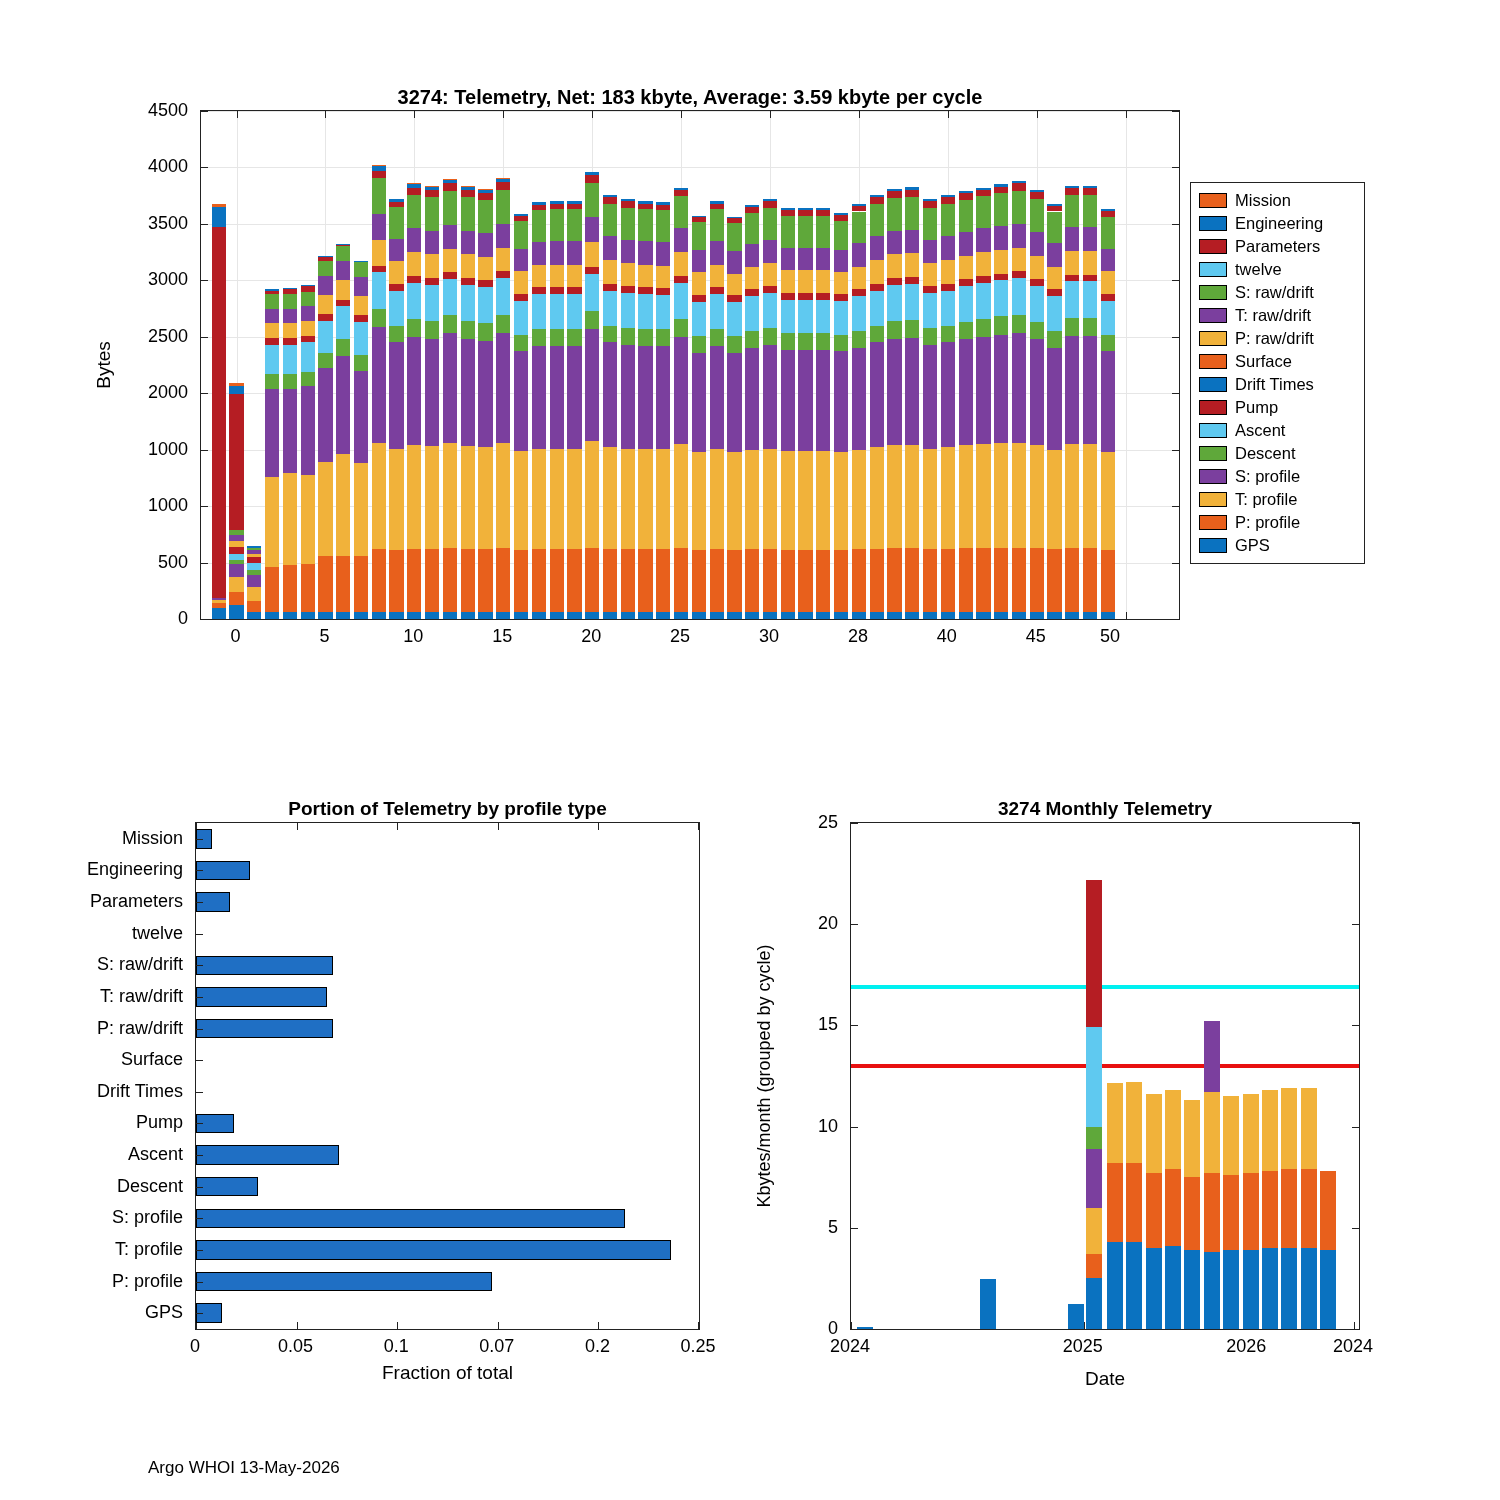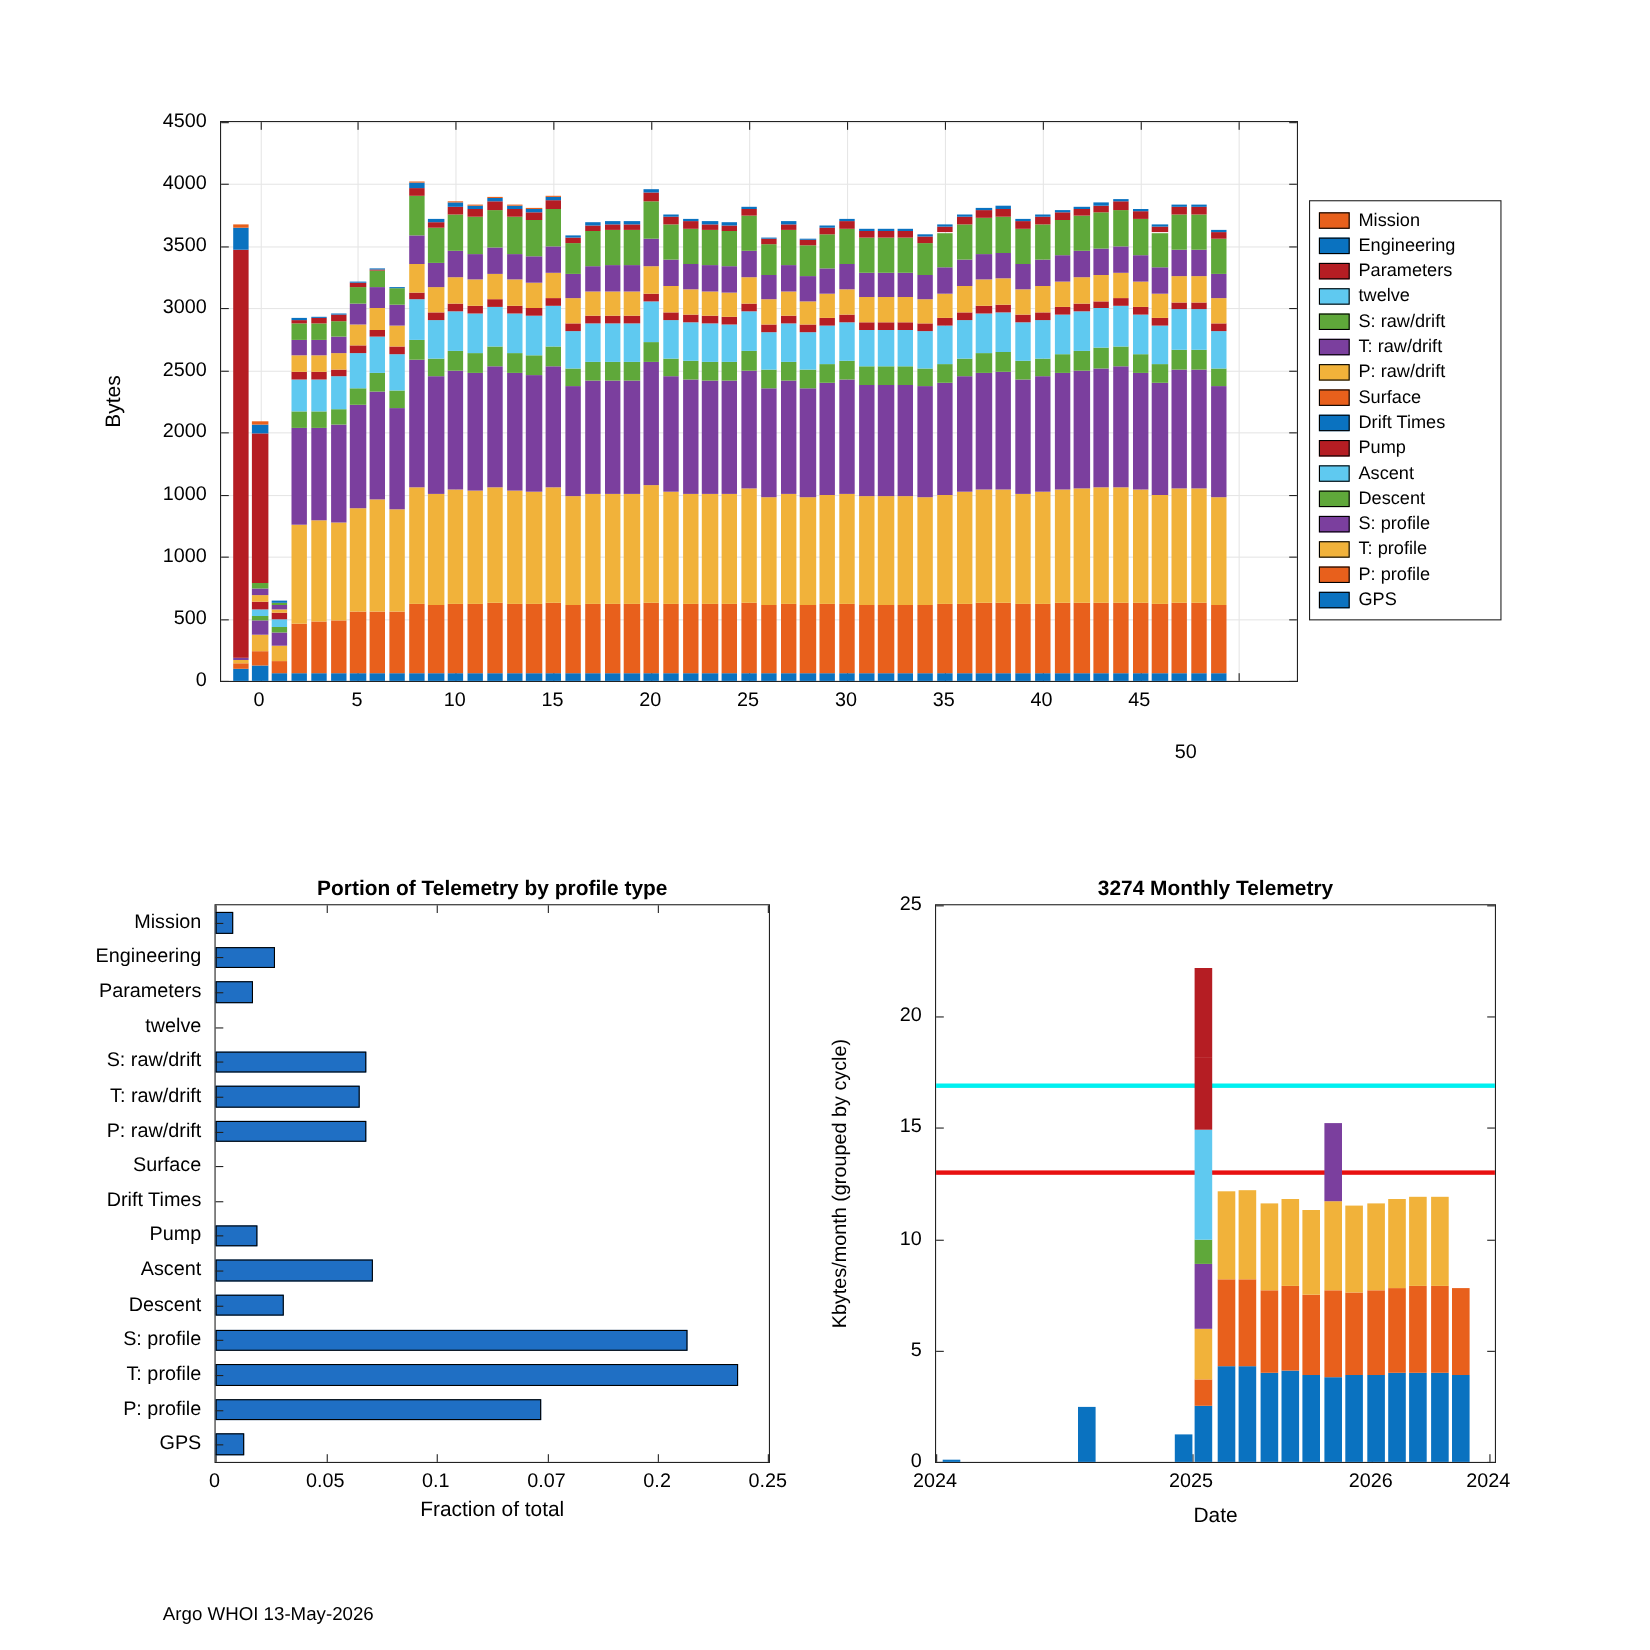--- a/index.html
+++ b/index.html
@@ -45,20 +45,21 @@
   .hline{position:absolute;left:0;width:100%;height:4px;}
   #br-xlabel{position:absolute;left:850px;top:1368px;width:510px;text-align:center;font-size:19px;color:#000;}
   #br-ylabel{position:absolute;left:764px;top:1076px;font-size:18px;color:#000;transform:translate(-50%,-50%) rotate(-90deg);white-space:nowrap;}
 
   #footer{position:absolute;left:148px;top:1458px;font-size:17px;color:#000;}
 </style>
 </head>
 <body>
 
 <div class="plot" id="top-chart">
+  <div id="top-title">3274: Telemetry, Net:    183 kbyte,  Average: 3.59 kbyte per cycle</div>
   <div id="top-ylabel">Bytes</div>
   <div id="top-axes">
     <div id="top-plotarea">
         <div class="tick-mark-y" style="top: 508px;"></div>
         <div class="tick-mark-y2" style="top: 508px;"></div>
         <div class="gridline-h" style="top: 451.556px;"></div>
         <div class="tick-mark-y" style="top: 451.556px;"></div>
         <div class="tick-mark-y2" style="top: 451.556px;"></div>
         <div class="gridline-h" style="top: 395.111px;"></div>
         <div class="tick-mark-y" style="top: 395.111px;"></div>
@@ -845,24 +846,24 @@
       <div class="ytick-lbl" style="left: 188px; top: 222.889px; right: auto; transform: translate(-100%, -50%);">3500</div>
       <div class="ytick-lbl" style="left: 188px; top: 166.444px; right: auto; transform: translate(-100%, -50%);">4000</div>
       <div class="ytick-lbl" style="left: 188px; top: 110px; right: auto; transform: translate(-100%, -50%);">4500</div>
       <div class="xtick-lbl" style="left: 235.564px; top: 626px;">0</div>
       <div class="xtick-lbl" style="left: 324.473px; top: 626px;">5</div>
       <div class="xtick-lbl" style="left: 413.382px; top: 626px;">10</div>
       <div class="xtick-lbl" style="left: 502.291px; top: 626px;">15</div>
       <div class="xtick-lbl" style="left: 591.2px; top: 626px;">20</div>
       <div class="xtick-lbl" style="left: 680.109px; top: 626px;">25</div>
       <div class="xtick-lbl" style="left: 769.018px; top: 626px;">30</div>
-      <div class="xtick-lbl" style="left: 857.927px; top: 626px;">35</div>
+      <div class="xtick-lbl" style="left: 857.927px; top: 626px;">28</div>
       <div class="xtick-lbl" style="left: 946.836px; top: 626px;">40</div>
       <div class="xtick-lbl" style="left: 1035.75px; top: 626px;">45</div>
-      <div class="xtick-lbl" style="left: 1078px; top: 626px; margin-top: 47px;">50</div>
+      <div class="xtick-lbl" style="left: 1110px; top: 626px;">50</div>
     </div>
   <div id="top-legend">
       <div class="legend-row">
         <div class="legend-swatch" style="background: rgb(232, 96, 28);"></div>
         <div class="legend-text">Mission</div>
       </div>
       <div class="legend-row">
         <div class="legend-swatch" style="background: rgb(10, 114, 192);"></div>
         <div class="legend-text">Engineering</div>
       </div>

